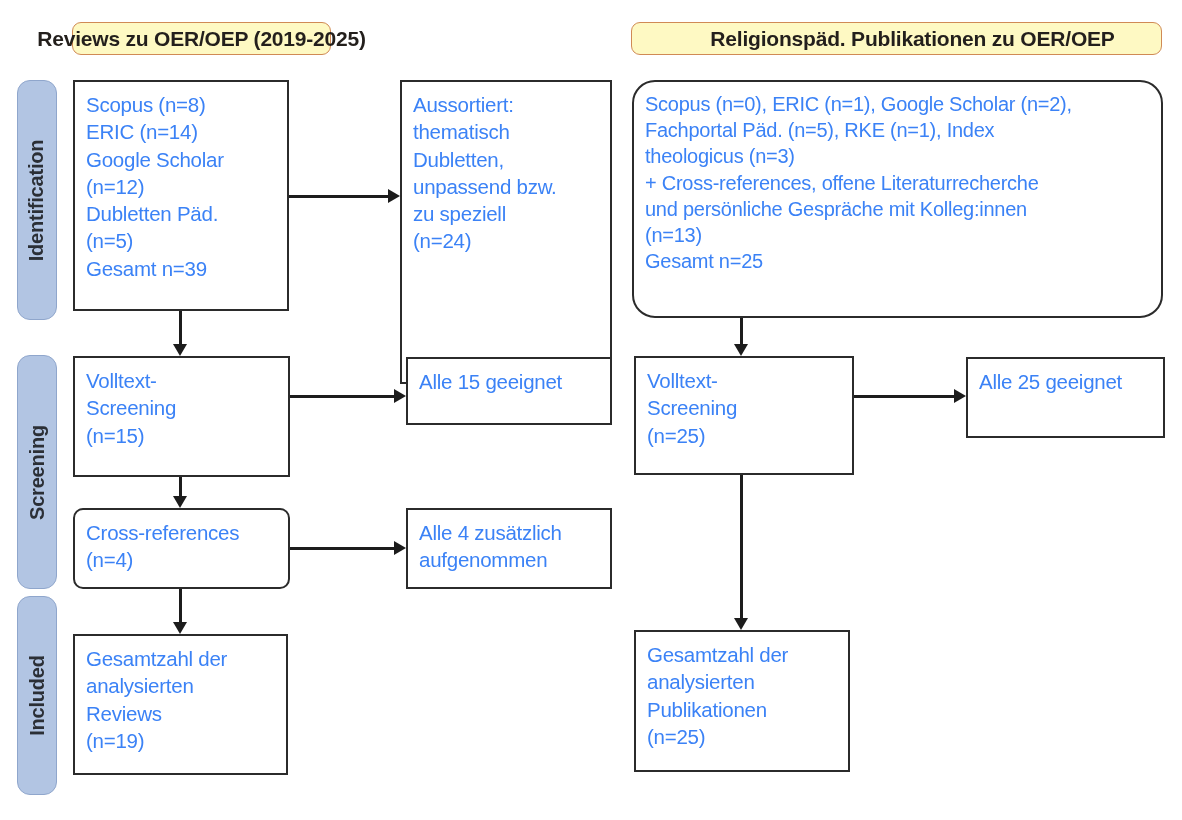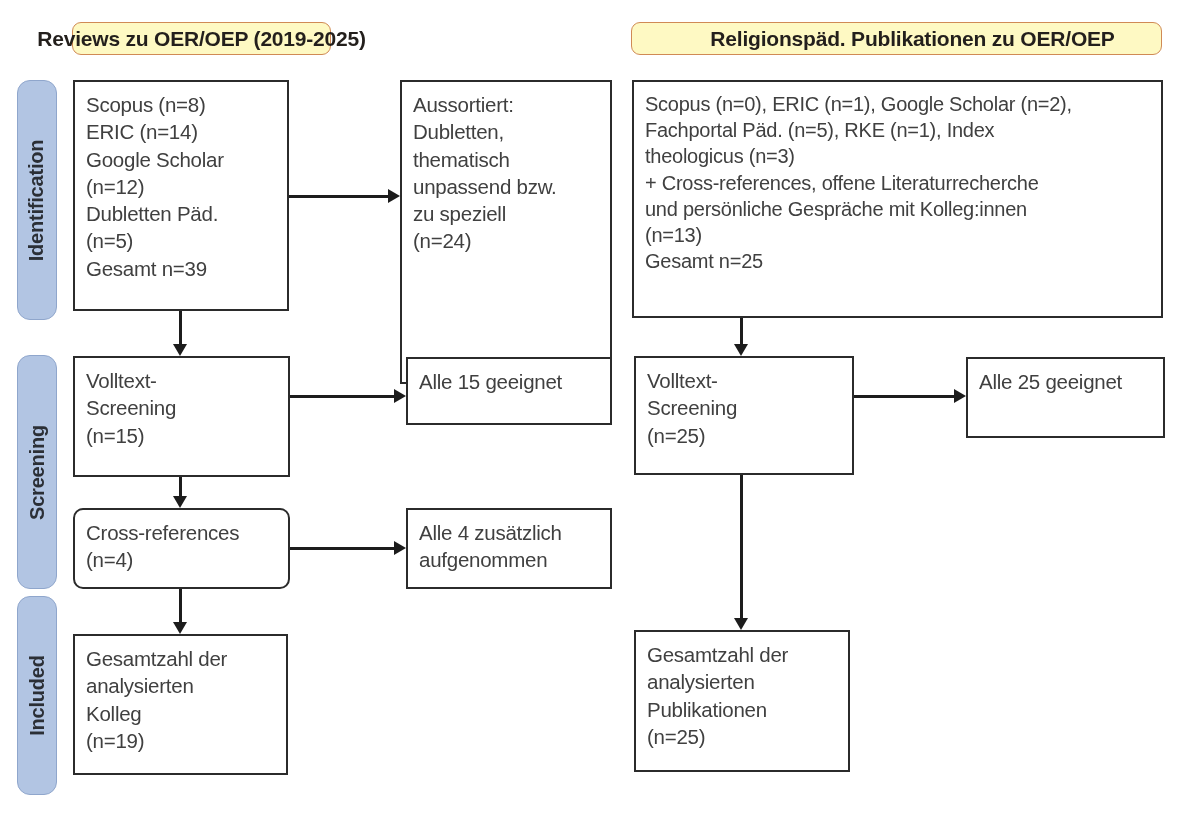--- a/index.html
+++ b/index.html
@@ -57,29 +57,30 @@
     letter-spacing: -0.2px;
   }
 
   
   .flow-box {
     position: absolute;
     background: #ffffff;
     border: 2.5px solid #2b2b2b;
     box-sizing: border-box;
     padding: 9px 10px 6px 11px;
-    color: #404040;
+    color: #3b82f6;
     font-size: 20.5px;
     line-height: 1.33;
     letter-spacing: -0.25px;
     overflow: hidden;
   }
   .flow-box.wide {
     font-size: 20px;
     line-height: 1.31;
+    border-radius: 23px;
   }
   .flow-box .ln { display: block; white-space: nowrap; }
 
   
   .conn {
     position: absolute;
     background: #1c1c1c;
   }
   .conn.v { width: 3px; }
   .conn.h { height: 3px; }
@@ -128,22 +129,22 @@
     <span class="ln">ERIC (n=14)</span>
     <span class="ln">Google Scholar</span>
     <span class="ln">(n=12)</span>
     <span class="ln">Dubletten Päd.</span>
     <span class="ln">(n=5)</span>
     <span class="ln">Gesamt n=39</span>
   </div>
 
   <div class="flow-box" style="left:400px; top:80px; width:212px; height:304px;">
     <span class="ln">Aussortiert:</span>
+    <span class="ln">thematisch</span>
     <span class="ln">Dubletten,</span>
-    <span class="ln">thematisch</span>
     <span class="ln">unpassend bzw.</span>
     <span class="ln">zu speziell</span>
     <span class="ln">(n=24)</span>
   </div>
 
   <div class="conn h" style="left:289px; top:195px; width:99px;"></div>
   <div class="arrow-right" style="left:388px; top:189px;"></div>
 
   <div class="conn v" style="left:179px; top:311px; height:33px;"></div>
   <div class="arrow-down" style="left:173px; top:344px;"></div>
@@ -176,21 +177,21 @@
 
   <div class="conn h" style="left:290px; top:547px; width:104px;"></div>
   <div class="arrow-right" style="left:394px; top:541px;"></div>
 
   <div class="conn v" style="left:179px; top:589px; height:33px;"></div>
   <div class="arrow-down" style="left:173px; top:622px;"></div>
 
   <div class="flow-box" style="left:73px; top:634px; width:215px; height:141px;">
     <span class="ln">Gesamtzahl der</span>
     <span class="ln">analysierten</span>
-    <span class="ln">Kolleg</span>
+    <span class="ln">Reviews</span>
     <span class="ln">(n=19)</span>
   </div>
 
   <div class="flow-box wide" style="left:632px; top:80px; width:531px; height:238px;">
     <span class="ln">Scopus (n=0), ERIC (n=1), Google Scholar (n=2),</span>
     <span class="ln">Fachportal Päd. (n=5), RKE (n=1), Index</span>
     <span class="ln">theologicus (n=3)</span>
     <span class="ln">+ Cross-references, offene Literaturrecherche</span>
     <span class="ln">und persönliche Gespräche mit Kolleg:innen</span>
     <span class="ln">(n=13)</span>

